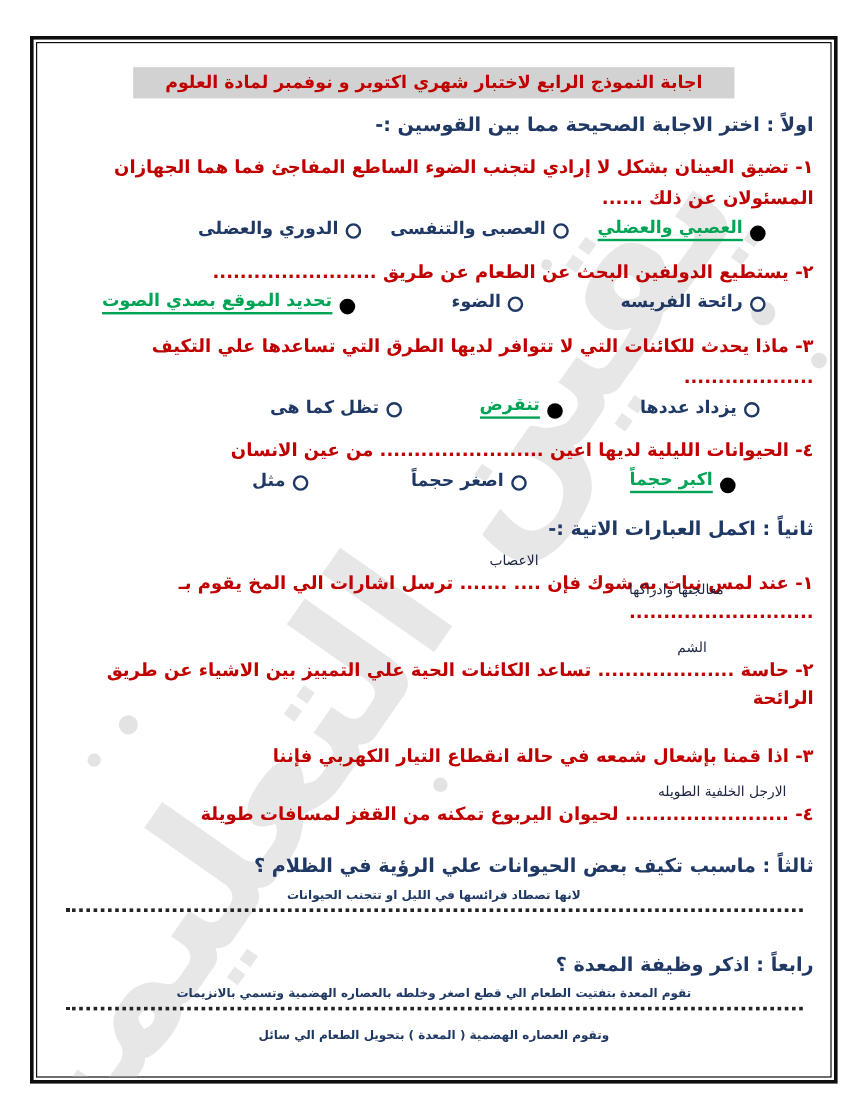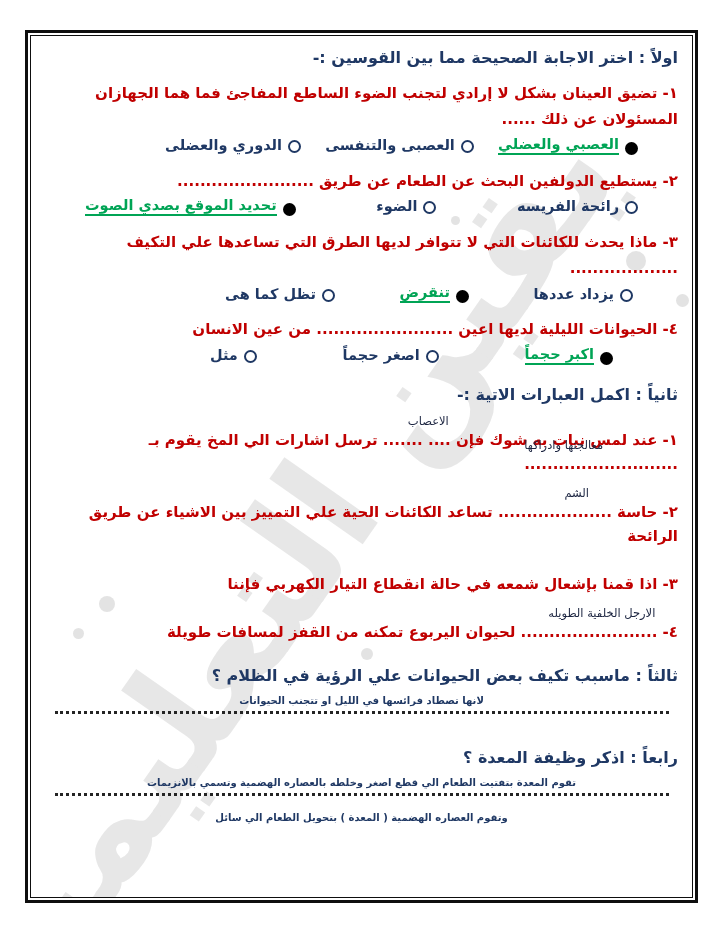--- a/index.html
+++ b/index.html
@@ -65,20 +65,21 @@
     <div class="watermark">يقين التعليمية</div>
     <div class="blob b1"></div>
     <div class="blob b2"></div>
     <div class="blob b3"></div>
     <div class="blob b4"></div>
     <div class="blob b5"></div>
     <div class="blob b6"></div>
 
     <div class="content">
 
+      <div class="header-bar">اجابة النموذج الرابع لاختبار شهري اكتوبر و نوفمبر لمادة العلوم</div>
 
       <div class="sec-title">اولاً : اختر الاجابة الصحيحة مما بين القوسين :-</div>
 
       <div>
         <div class="q-text">١- تضيق العينان بشكل لا إرادي لتجنب الضوء الساطع المفاجئ فما هما الجهازان المسئولان عن ذلك ......</div>
         <div class="opts opts-q1">
           <div class="opt">
             <span class="radio sel"></span>
             <span class="opt-label selected">العصبي والعضلي</span>
           </div>

